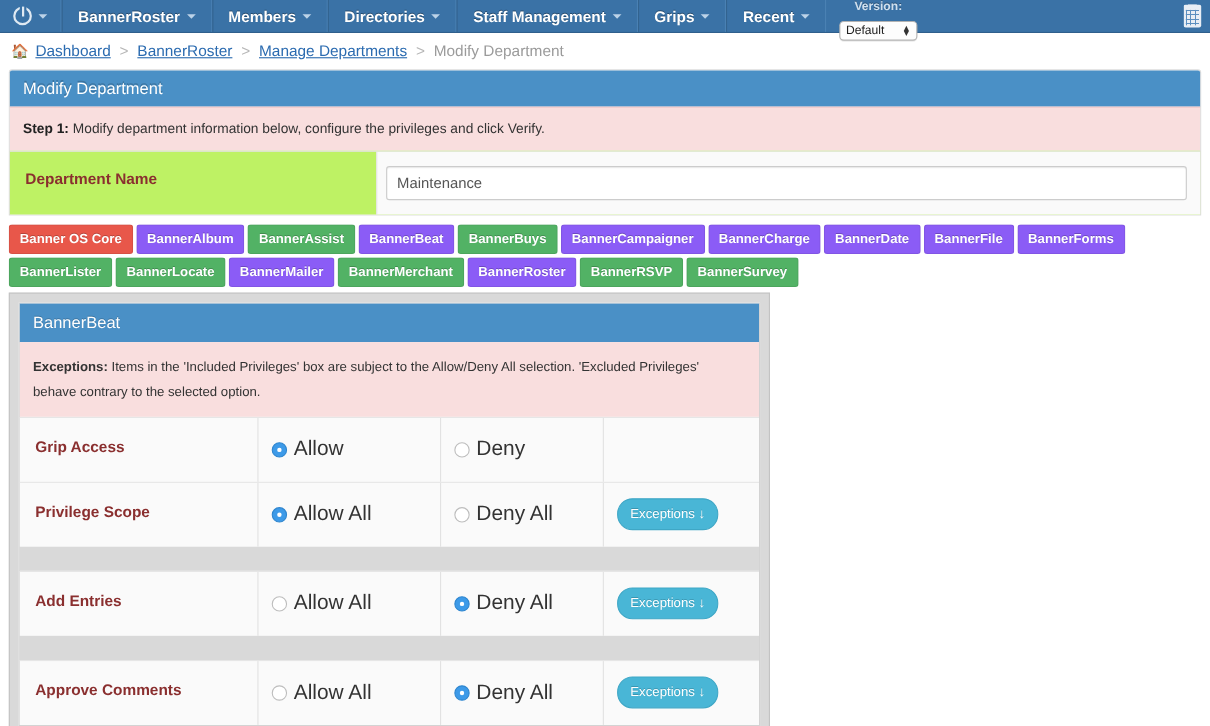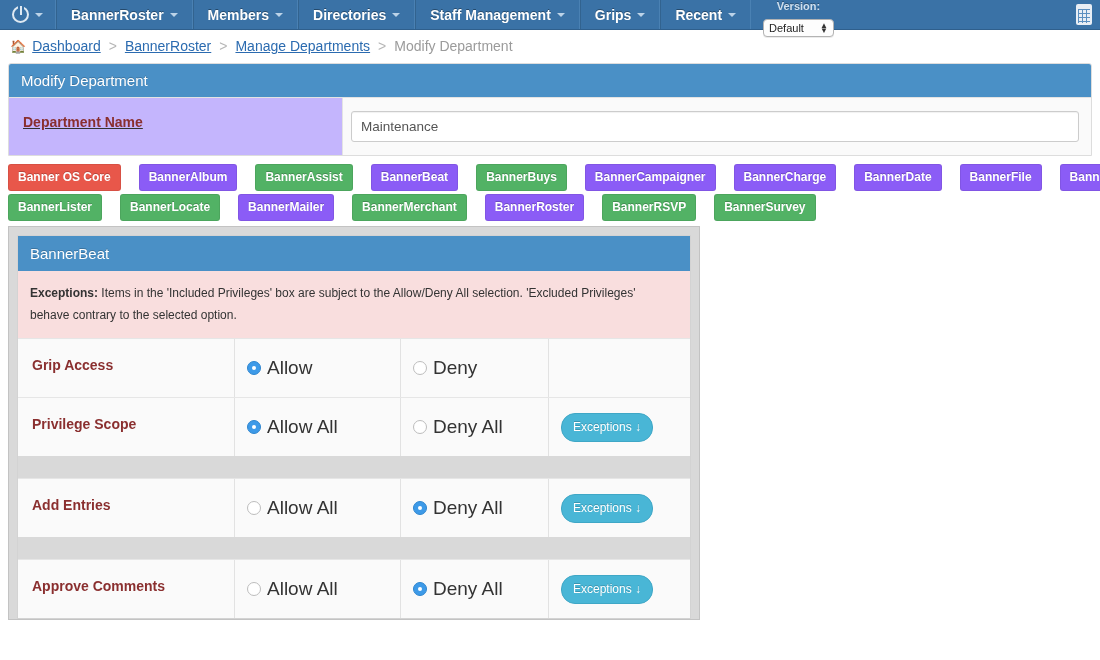--- a/index.html
+++ b/index.html
@@ -98,39 +98,39 @@
     padding:8px 12px; border-radius:2px 2px 0 0;
     text-shadow:0 -1px 0 rgba(0,0,0,.2);
   }
   .alert-pink {
     background:#f9dede; color:#333; font-size:12.5px;
     padding:10px 12px; line-height:1.55;
     border-top:1px solid #f1c9c9;
   }
   .alert-pink b { color:#222; }
 
-  .form-row { display:flex; border-top:1px solid #e3e3e3; background:#c4b5fd;text-decoration:underline; }
+  .form-row { display:flex; border-top:1px solid #e3e3e3; background:#bef264; }
   .form-label {
     width:333px; padding:16px 0 16px 14px;
     color:#8a2f2f; font-weight:bold; font-size:14px;
   }
   .form-control-cell {
     flex:1; padding:13px 12px 13px 8px;
     border-left:1px solid #e3e3e3; background:#fafafa;
   }
   .text-input {
     width:100%; padding:7px 9px; font-size:13.5px;
     border:1px solid #ccc; border-radius:3px; background:#fff;
     color:#555; font-family:"Liberation Sans", sans-serif;
     box-shadow:inset 0 1px 1px rgba(0,0,0,.06);
   }
 
   
   .tabs-wrap { padding:8px 8px 0 8px; }
-  .tab-row { display:flex; gap:18px; margin-bottom:3px; flex-wrap:nowrap;text-align:center; }
+  .tab-row { display:flex; gap:3px; margin-bottom:3px; flex-wrap:nowrap;text-align:center; }
   .tab-btn {
     color:#fff; font-size:12px; font-weight:bold;
     padding:5px 9px 6px; border-radius:3px;
     white-space:nowrap; cursor:pointer;
     text-shadow:0 -1px 0 rgba(0,0,0,.22);
     border:1px solid rgba(0,0,0,.07);
   }
   .tab-red    { background:#e8574a; }
   .tab-orange { background:#8b5cf6; }
   .tab-green  { background:#52b265; }
@@ -237,20 +237,23 @@
   <span class="bc-sep">&gt;</span>
   <span class="bc-link">BannerRoster</span>
   <span class="bc-sep">&gt;</span>
   <span class="bc-link">Manage Departments</span>
   <span class="bc-sep">&gt;</span>
   <span class="bc-current">Modify Department</span>
 </div>
 
 <div class="panel">
   <div class="panel-head">Modify Department</div>
+  <div class="alert-pink">
+    <b>Step 1:</b><span> Modify department information below, configure the privileges and click Verify.</span>
+  </div>
   <div class="form-row">
     <div class="form-label">Department Name</div>
     <div class="form-control-cell">
       <input class="text-input" type="text" value="Maintenance" style="">
     </div>
   </div>
 </div>
 
 <div class="tabs-wrap">
   <div class="tab-row">

